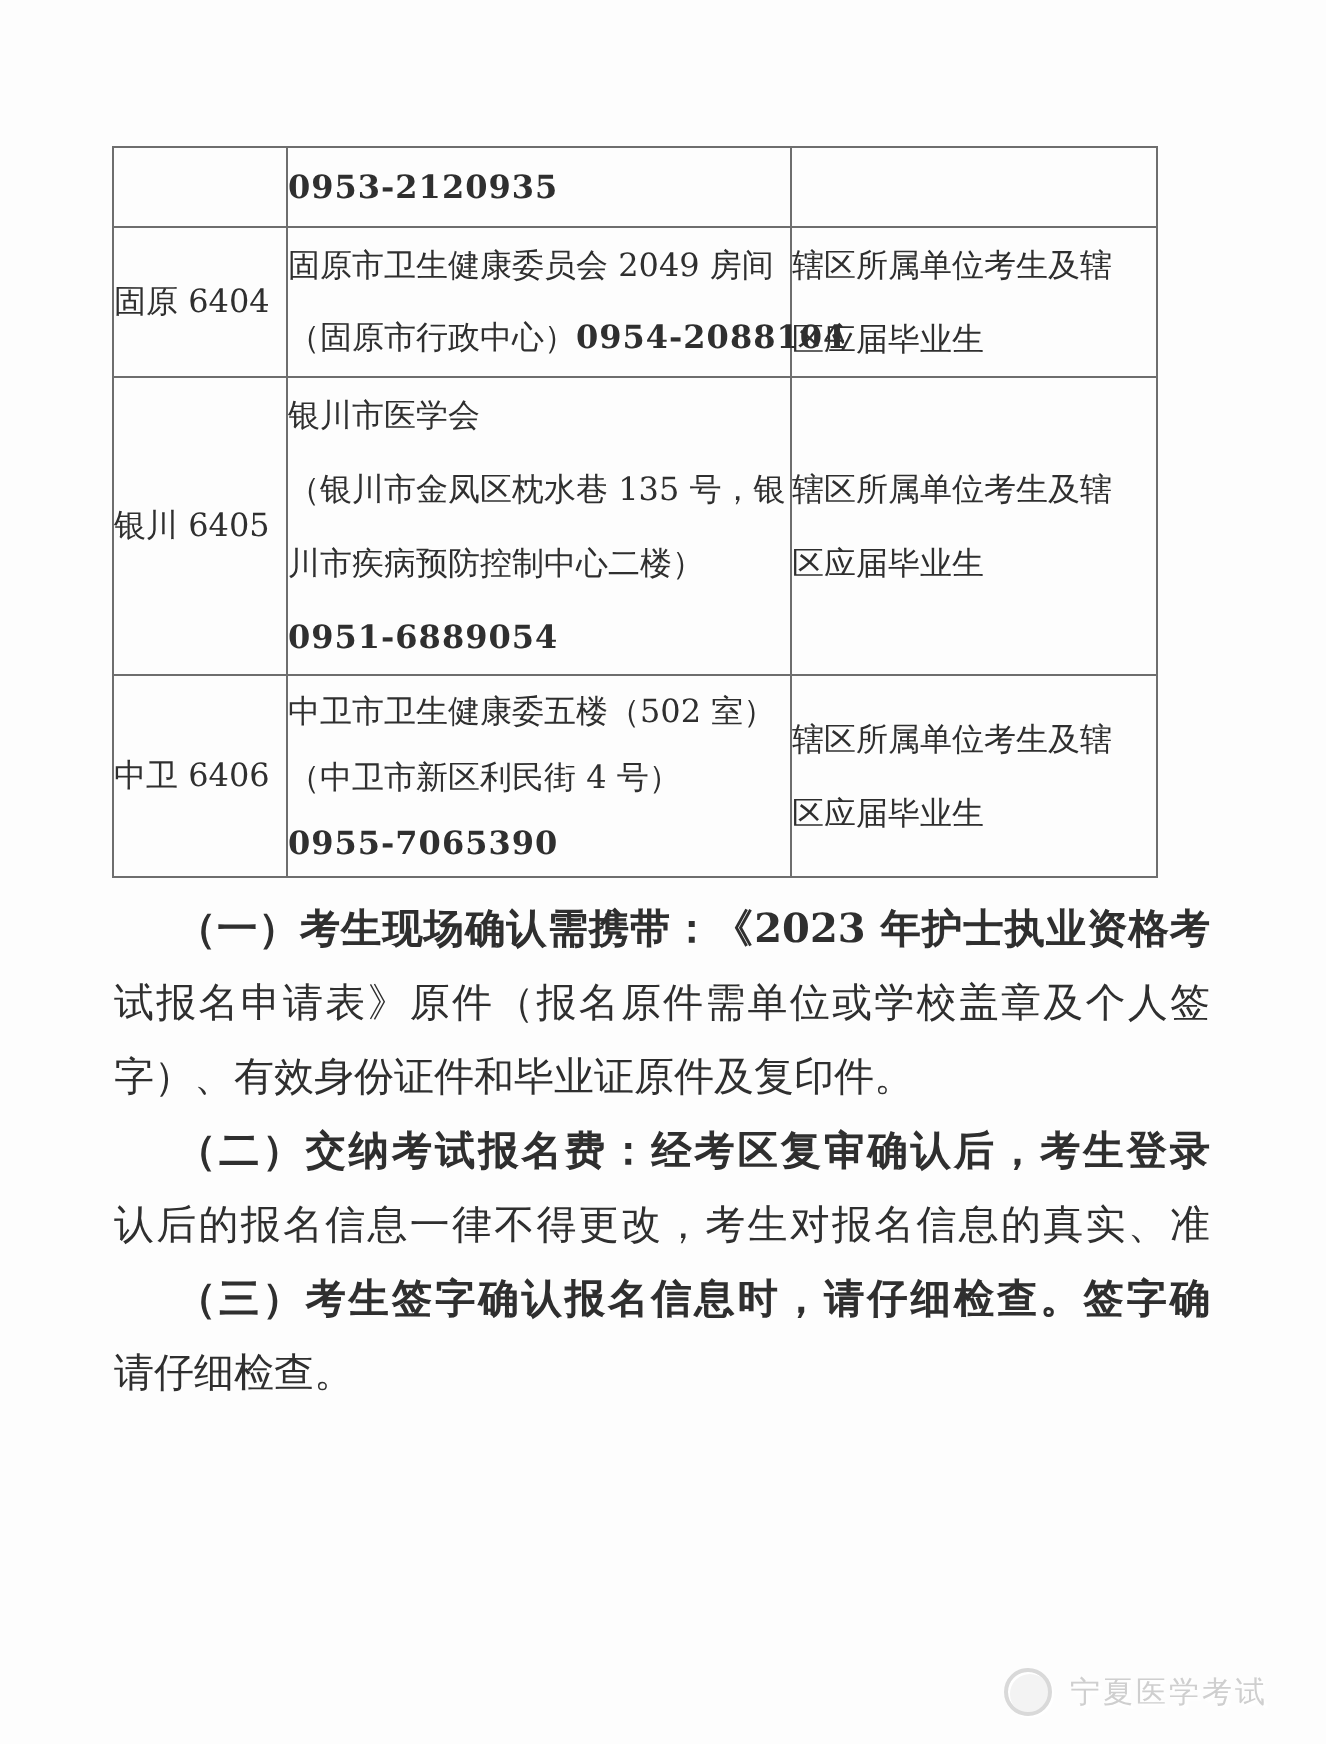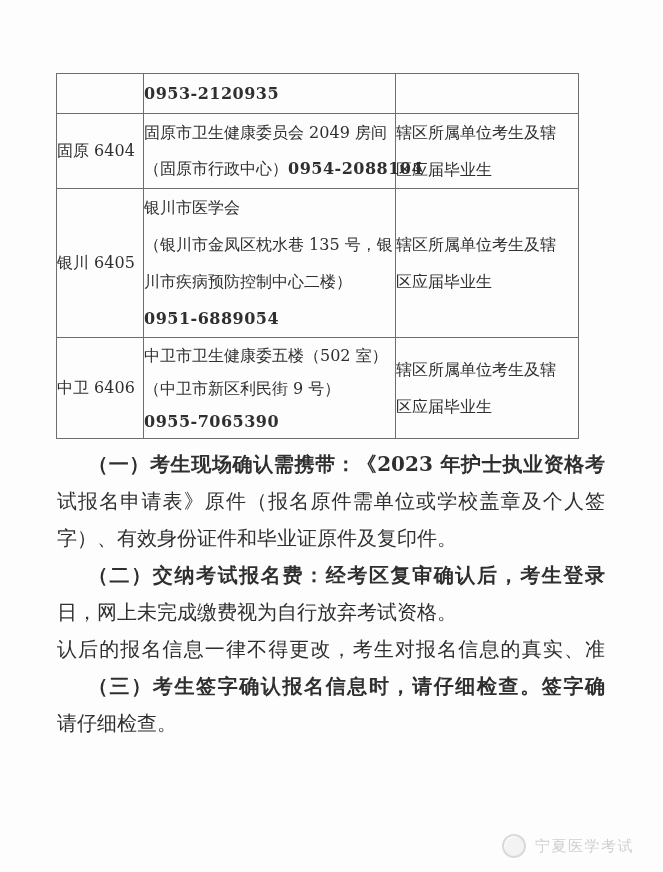--- a/index.html
+++ b/index.html
@@ -132,40 +132,39 @@
         <td class="c3">
           <div class="ln">辖区所属单位考生及辖</div>
           <div class="ln">区应届毕业生</div>
         </td>
       </tr>
 
       <tr class="r3">
         <td class="c1">中卫 6406</td>
         <td class="c2">
           <div class="ln"><span>中卫市卫生健康委五楼（502 室）</span></div>
-          <div class="ln"><span>（中卫市新区利民街 9 号）</span></div>
+          <div class="ln"><span>（中卫市新区利民街 4 号）</span></div>
           <div class="ln"><span class="ph">0955-7065390</span></div>
         </td>
         <td class="c3">
           <div class="ln">辖区所属单位考生及辖</div>
           <div class="ln">区应届毕业生</div>
         </td>
       </tr>
     </tbody>
   </table>
 
   <div class="paras">
     <div class="para">
       <div class="pline indent fill">（一）考生现场确认需携带：《2023 年护士执业资格考</div>
       <div class="pline fill">试报名申请表》原件（报名原件需单位或学校盖章及个人签</div>
       <div class="pline">字）、有效身份证件和毕业证原件及复印件。</div>
     </div>
     <div class="para">
       <div class="pline indent fill">（二）交纳考试报名费：经考区复审确认后，考生登录</div>
-      <div class="pline">日，网上未完成缴费视为自行放弃考试资格。</div>
     </div>
     <div class="para">
       <div class="pline fill">认后的报名信息一律不得更改，考生对报名信息的真实、准</div>
       <div class="pline indent fill">（三）考生签字确认报名信息时，请仔细检查。签字确</div>
       <div class="pline">请仔细检查。</div>
     </div>
   </div>
 
   <div class="watermark">
     <span class="wm-logo"></span>

